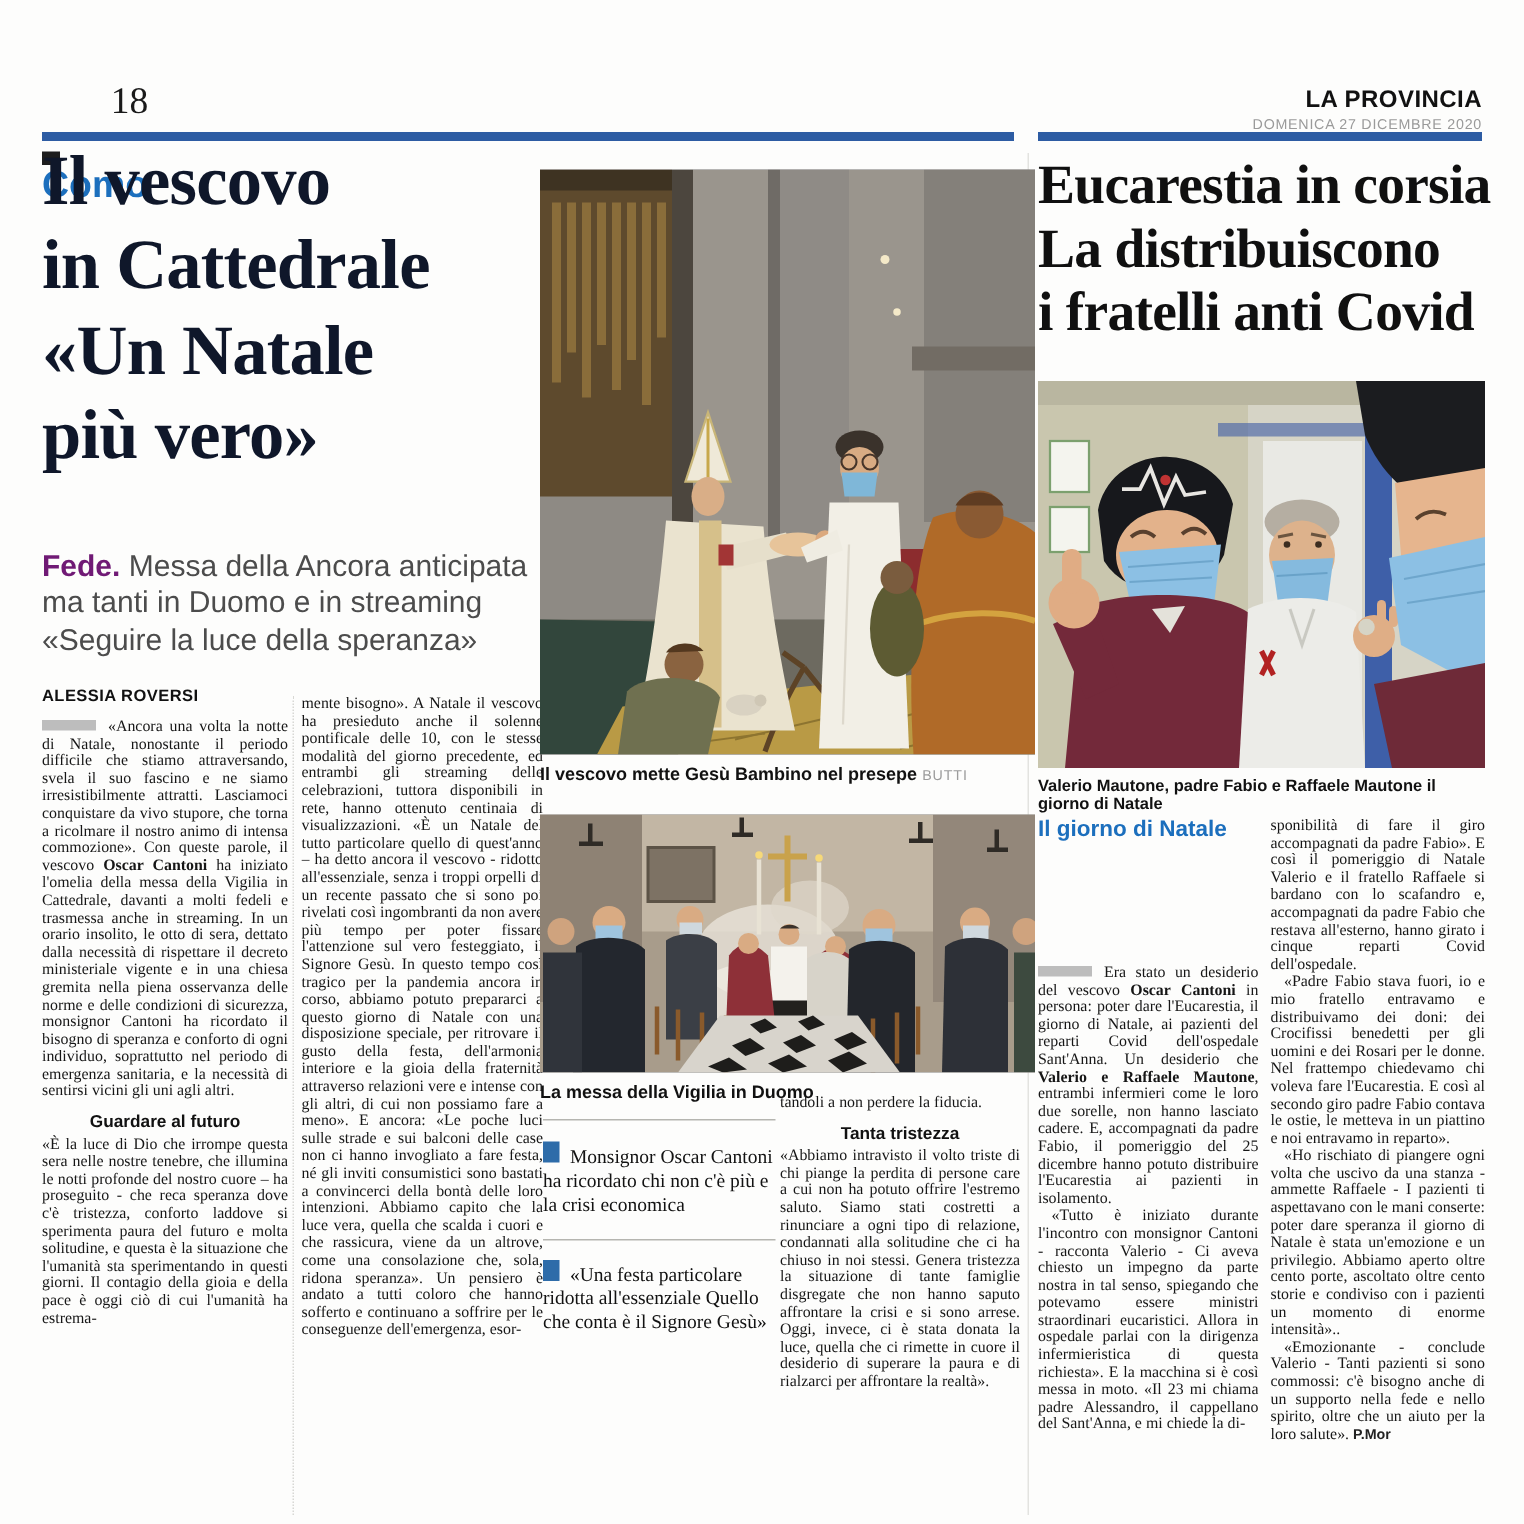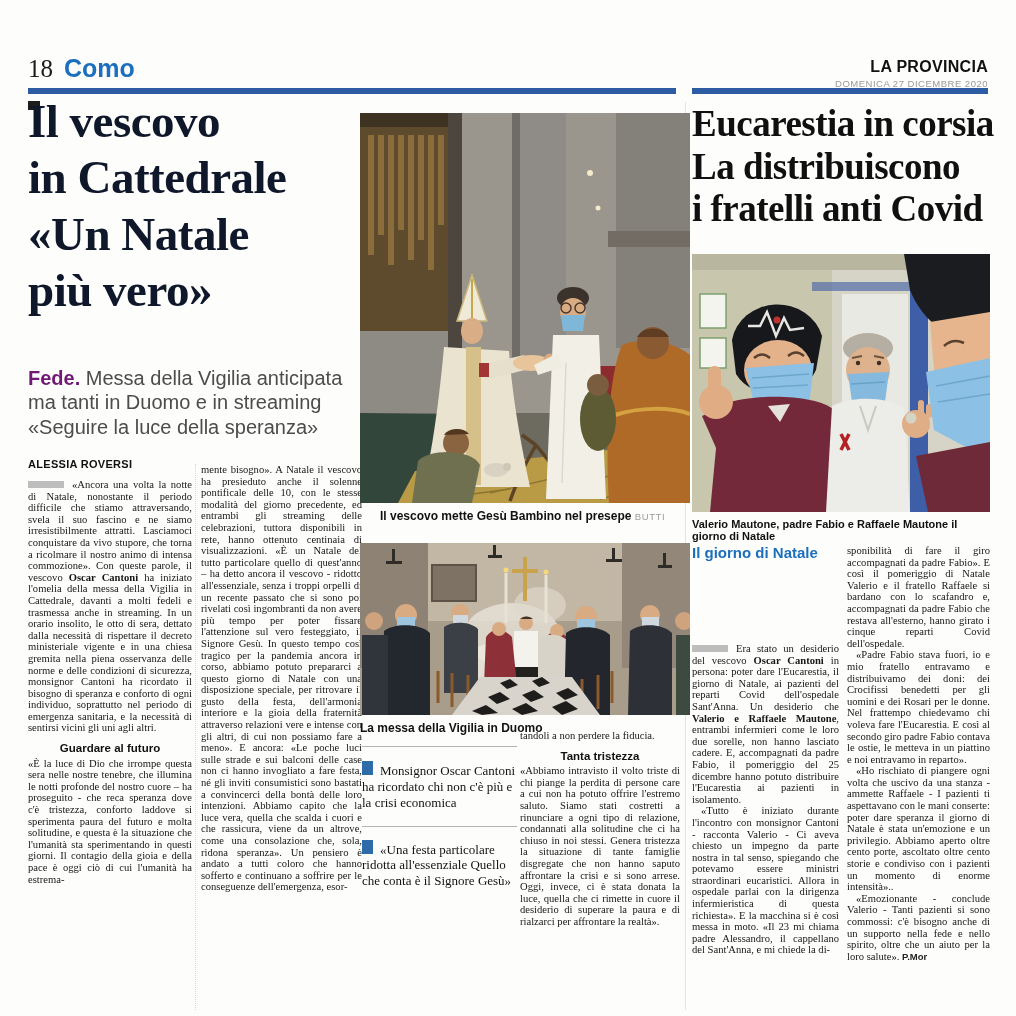--- a/index.html
+++ b/index.html
@@ -1,21 +1,21 @@
 <!DOCTYPE html>
 <html><head>
 <meta charset="utf-8">
 <style>
   * { margin:0; padding:0; box-sizing:border-box; }
   body { background:#fff; }
   .page { position:relative; width:1016px; height:1016px; background:#fdfdfc;
           font-family:"Liberation Serif", serif; color:#141414; overflow:hidden; }
 
   
-  .folio { position:absolute; left:28px; top:54px; display:flex; gap:11px; align-items:center; }
+  .folio { position:absolute; left:28px; top:54px; display:flex; gap:27px; align-items:flex-end;flex-direction:column; }
   .pagenum { font-family:"Liberation Serif",serif; font-size:25px; color:#1a1a1a; }
   .section { font-family:"Liberation Sans",sans-serif; font-weight:700; font-size:25px; color:#1c6fbd; }
   .masthead-info { position:absolute; right:28px; top:58px; text-align:right; }
   .masthead { font-family:"Liberation Sans",sans-serif; font-weight:700; font-size:16px; color:#111; letter-spacing:.3px; }
   .date { font-family:"Liberation Sans",sans-serif; font-size:9.5px; color:#9a9a9a; letter-spacing:.5px; margin-top:2px;margin-left:40px; }
   .rule { position:absolute; top:88px; height:6px; background:#2d5ca3; }
   .rule-left { left:28px; width:648px; }
   .rule-right { left:692px; width:296px; }
   .corner-mark { position:absolute; left:28px; top:101px; width:12px; height:9px; background:#1d1d1d; }
   .vsep { position:absolute; left:685px; top:102px; height:908px; width:1px; background:#e3e3e0; }
@@ -43,21 +43,21 @@
   .indent { text-indent:9px; }
 
   
   .photo { position:absolute; overflow:hidden; background:#888; }
   .photo svg { display:block; }
   .photo1 { left:360px; top:113px; width:330px; height:390px; }
   .photo2 { left:360px; top:543px; width:330px; height:172px; }
   .photo3 { left:692px; top:254px; width:298px; height:258px; }
   .caption { position:absolute; font-family:"Liberation Sans",sans-serif; font-weight:700;
       font-size:12px; color:#111; }
-  .cap1 { left:380px; top:509px; width:330px; }
+  .cap1 { left:360px; top:509px; width:330px; }
   .cap2 { left:360px; top:721px; width:330px; }
   .cap3 { left:692px; top:518px; width:298px; font-size:11px; }
   .credit { color:#9c9c9c; font-weight:400; font-size:9.5px; letter-spacing:.6px; }
 
   
   .quotes { position:absolute; left:362px; top:746px; width:155px; border-top:1px solid #b5b5b0;
       padding-top:14px; }
   .quote { font-size:13px; line-height:1.22; color:#121212; }
   .qsquare { display:inline-block; width:11px; height:14px; background:#2e6ca9; margin-right:7px; }
   .qdivider { border-top:1px solid #b5b5b0; margin:15px 0 13px; }
@@ -92,21 +92,21 @@
   <div class="rule rule-right"></div>
   <div class="corner-mark"></div>
   <div class="vsep"></div>
   <div class="csep1"></div>
 
   <h1 class="headline-main">Il vescovo
 in Cattedrale
 «Un Natale
 più vero»</h1>
   <div class="deck-main">
-    <span class="kicker">Fede.</span><span> Messa della Vigilia anticipata ma tanti in Duomo e in streaming «Seguire la luce della speranza»</span>
+    <span class="kicker">Fede.</span><span> Messa della Ancora anticipata ma tanti in Duomo e in streaming «Seguire la luce della speranza»</span>
   </div>
   <div class="byline">ALESSIA ROVERSI</div>
 
   <div class="bodycol col1">
     <p><span class="parabar"></span><span>«Ancora una volta la notte di Natale, nonostante il periodo difficile che stiamo attraversando, svela il suo fascino e ne siamo irresistibilmente attratti. Lasciamoci conquistare da vivo stupore, che torna a ricolmare il nostro animo di intensa commozione». Con queste parole, il vescovo </span><strong>Oscar Cantoni</strong><span> ha iniziato l'omelia della messa della Vigilia in Cattedrale, davanti a molti fedeli e trasmessa anche in streaming. In un orario insolito, le otto di sera, dettato dalla necessità di rispettare il decreto ministeriale vigente e in una chiesa gremita nella piena osservanza delle norme e delle condizioni di sicurezza, monsignor Cantoni ha ricordato il bisogno di speranza e conforto di ogni individuo, soprattutto nel periodo di emergenza sanitaria, e la necessità di sentirsi vicini gli uni agli altri.</span></p>
     <div class="subhead">Guardare al futuro</div>
     <p>«È la luce di Dio che irrompe questa sera nelle nostre tenebre, che illumina le notti profonde del nostro cuore – ha proseguito - che reca speranza dove c'è tristezza, conforto laddove si sperimenta paura del futuro e molta solitudine, e questa è la situazione che l'umanità sta sperimentando in questi giorni. Il contagio della gioia e della pace è oggi ciò di cui l'umanità ha estrema-</p>
   </div>
 
   <div class="bodycol col2">

